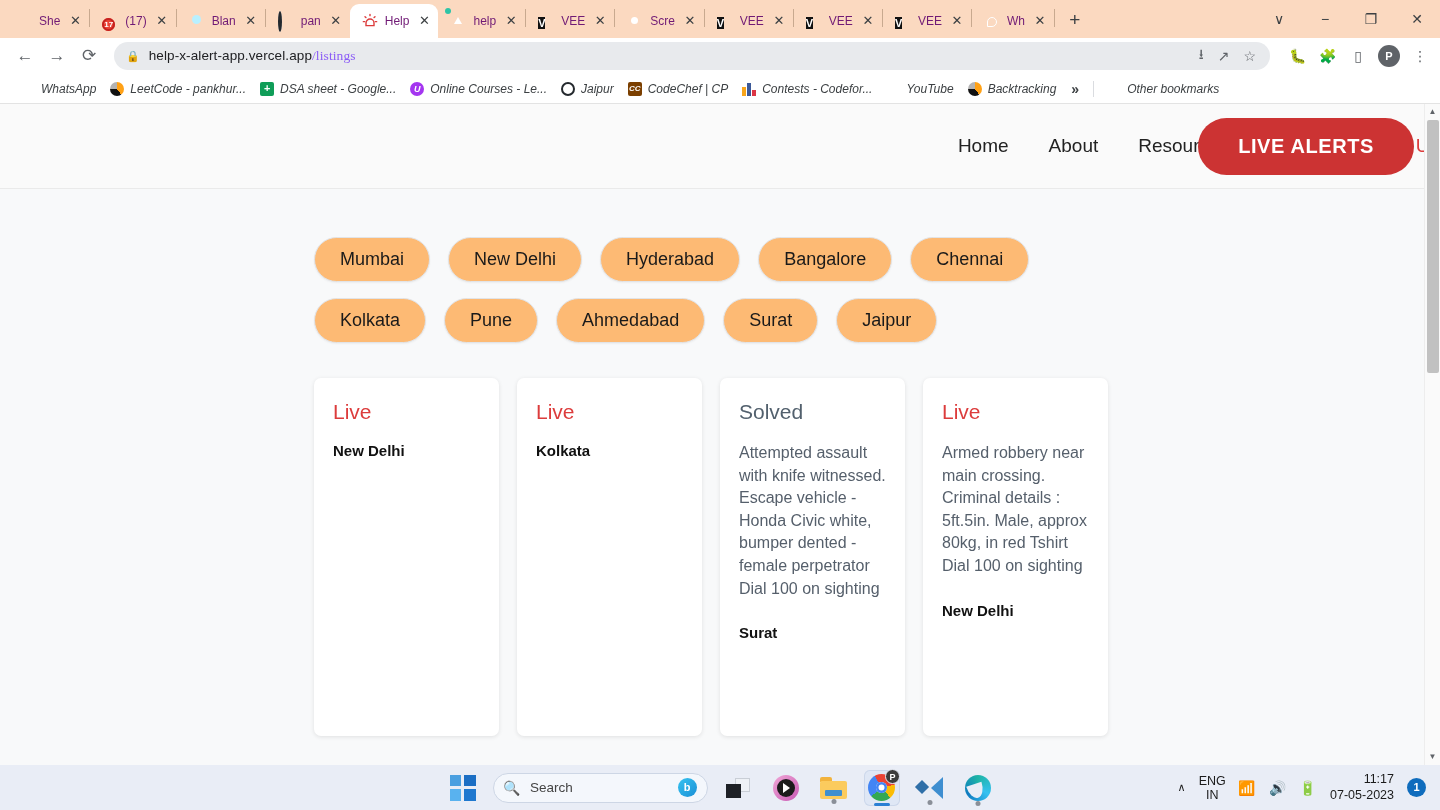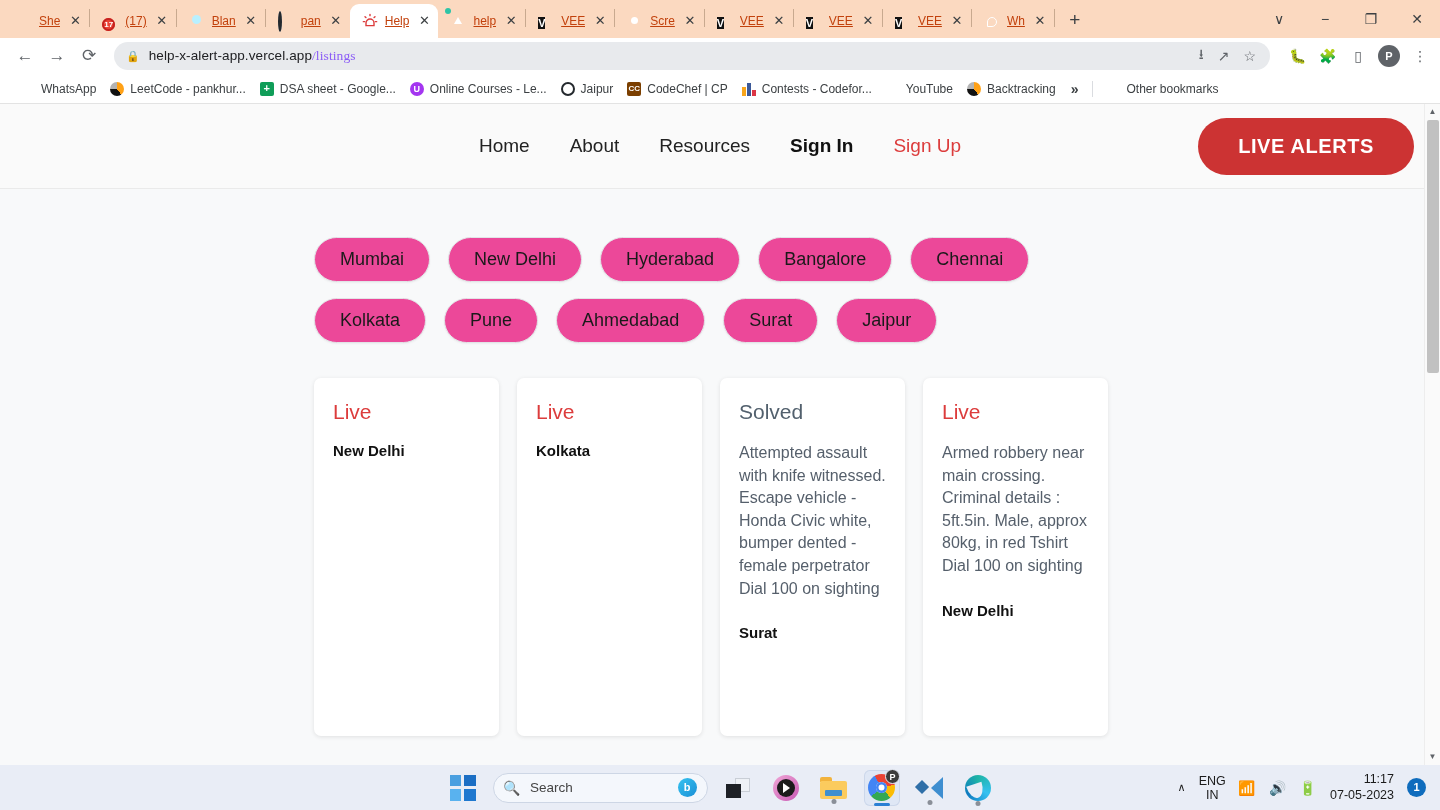--- a/index.html
+++ b/index.html
@@ -24,22 +24,22 @@
     border-radius: 9px 9px 0 0;
     cursor: default;
   }
   .tab.active { background: #ffffff; }
   .tab-sep {
     width: 1px; height: 18px; background: #c8a98f; align-self: center;
     flex: 0 0 auto; margin-bottom: 2px;
   }
   .tab-fav { width: 16px; height: 16px; flex: 0 0 auto; position: relative; }
   .tab-title {
-    font-size: 12px; color: #c2410c; white-space: nowrap;
-    overflow: hidden; max-width: 36px; flex: 0 0 auto; text-decoration: underline;
+    font-size: 12px; color: #701a75; white-space: nowrap;
+    overflow: hidden; max-width: 36px; flex: 0 0 auto;
   }
   .tab-close {
     width: 16px; height: 16px; flex: 0 0 auto; position: relative;
     color: #3c4043; font-size: 13px; line-height: 16px; text-align: center;
   }
   .newtab {
     width: 28px; height: 28px; margin-left: 6px; margin-bottom: 3px;
     font-size: 19px; line-height: 26px; text-align: center; color: #3c4043;
     border-radius: 50%;
   }
@@ -109,21 +109,21 @@
   .tb-right .ic { font-size: 14px; color: #5f6368; width: 20px; text-align: center; }
   .avatar {
     width: 22px; height: 22px; border-radius: 50%; background: #5f6368;
     color: #fff; font-size: 11px; font-weight: bold; text-align: center; line-height: 22px;
   }
 
   .bookmarks {
     height: 30px; background: #ffffff; display: flex; align-items: center;
     padding: 0 10px 0 14px; gap: 0; border-bottom: 1px solid #e3e3e3;
   }
-  .bm { display: flex; align-items: center; gap: 6px; padding: 3px 7px; border-radius: 4px; }
+  .bm { display: flex; align-items: center; gap: 6px; padding: 3px 7px; border-radius: 4px; font-style: italic; }
   .bm-label { font-size: 12px; color: #3c4043; white-space: nowrap; }
   .bm-ic { width: 14px; height: 14px; flex: 0 0 auto; }
   .ic-leet {
     width:14px;height:14px;border-radius:50%;
     background:conic-gradient(#ffa116 0 40%, #111 40% 75%, #b3b3b3 75% 100%);
   }
   .ic-dsa { width:14px;height:14px;background:#0f9d58;color:#fff;font-size:11px;
     text-align:center;line-height:13px;font-weight:bold;border-radius:2px;}
   .ic-udemy{width:14px;height:14px;border-radius:50%;background:#a435f0;color:#fff;
     font-size:9px;text-align:center;line-height:14px;font-weight:bold;}
@@ -149,21 +149,21 @@
   .site-header {
     height: 85px; background: #fafafa; border-bottom: 1px solid #eaeaea;
     display: flex; align-items: center; padding: 0 26px 0 26px;
     position: relative;
   }
   .logo { display: flex; align-items: center; gap: 2px; }
   .logo-text {
     font-size: 31px; font-weight: bold; color: #cc3333; letter-spacing: -1px;
   }
   .nav {
-    position: absolute; left: 0; right: 0; display: flex; justify-content: center;
+    position: absolute; left: 0; right: 0; display: flex; justify-content: flex-end;
     align-items: center; gap: 40px; pointer-events: none;
   }
   .nav > * { pointer-events: auto; }
   .nav a {
     font-size: 19px; color: #222; text-decoration: none; white-space: nowrap;
   }
   .nav a.bold { font-weight: bold; color: #111; }
   .nav a.red { color: #dc3c3c; }
   .live-alerts {
     margin-left: auto; background: #cc3333; color: #fff;
@@ -171,21 +171,21 @@
     padding: 17px 40px; border-radius: 34px; border: none;
     white-space: nowrap; z-index: 2;
   }
 
   .content { padding: 48px 0 0 0; }
   .chips {
     display: flex; flex-wrap: wrap; gap: 16px 18px;
     max-width: 790px; margin: 0 0 0 314px;
   }
   .chip {
-    background: #ec4899; border: 1px solid #e2e4e7; border-radius: 30px;
+    background: #fdba74; border: 1px solid #e2e4e7; border-radius: 30px;
     padding: 11px 25px; font-size: 18px; color: #1a1a1a;
     box-shadow: 0 1px 2px rgba(0,0,0,0.05); white-space: nowrap;
   }
 
   .cards {
     display: flex; gap: 18px; margin: 35px 0 0 314px;
   }
   .card {
     width: 185px; min-height: 358px; background: #fff;
     border-radius: 7px; box-shadow: 0 1px 4px rgba(0,0,0,0.10);

